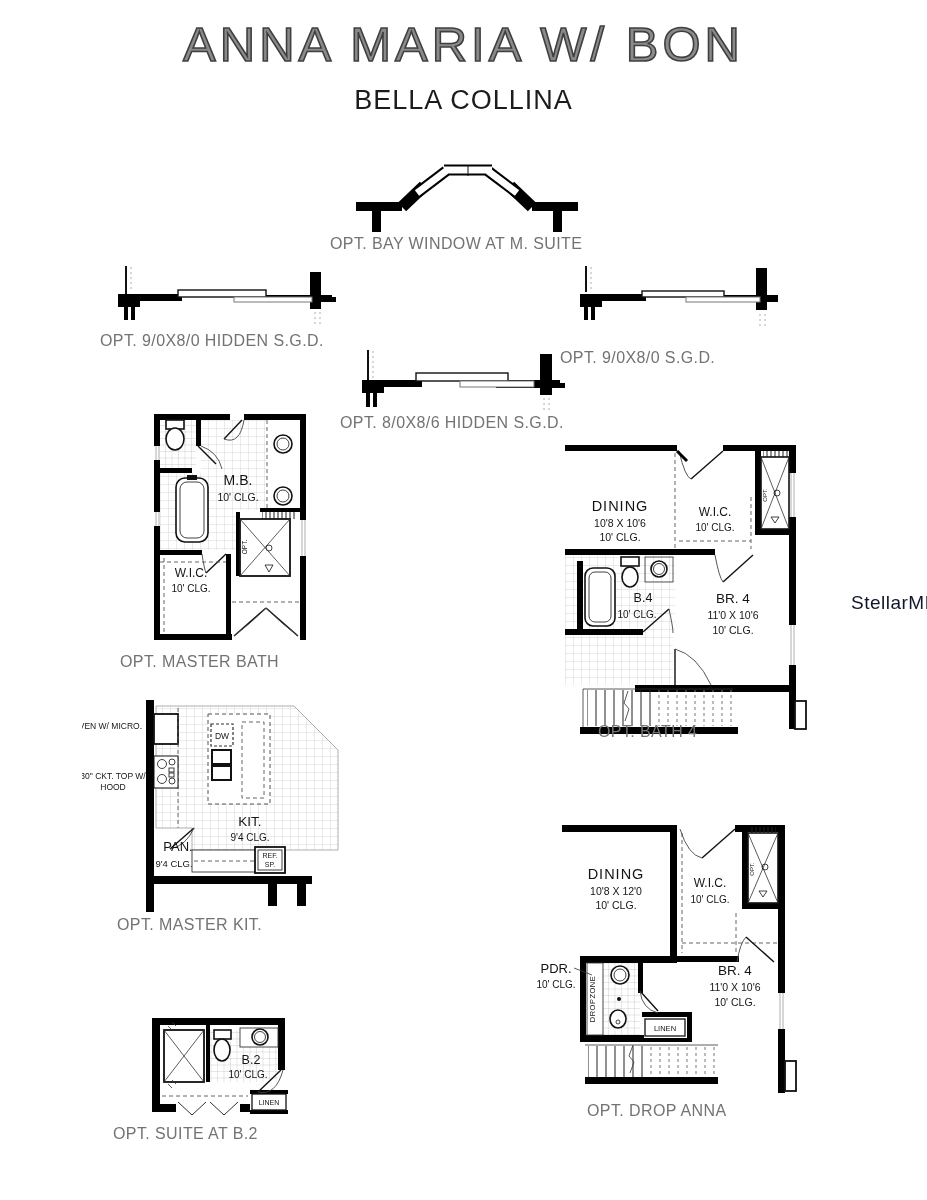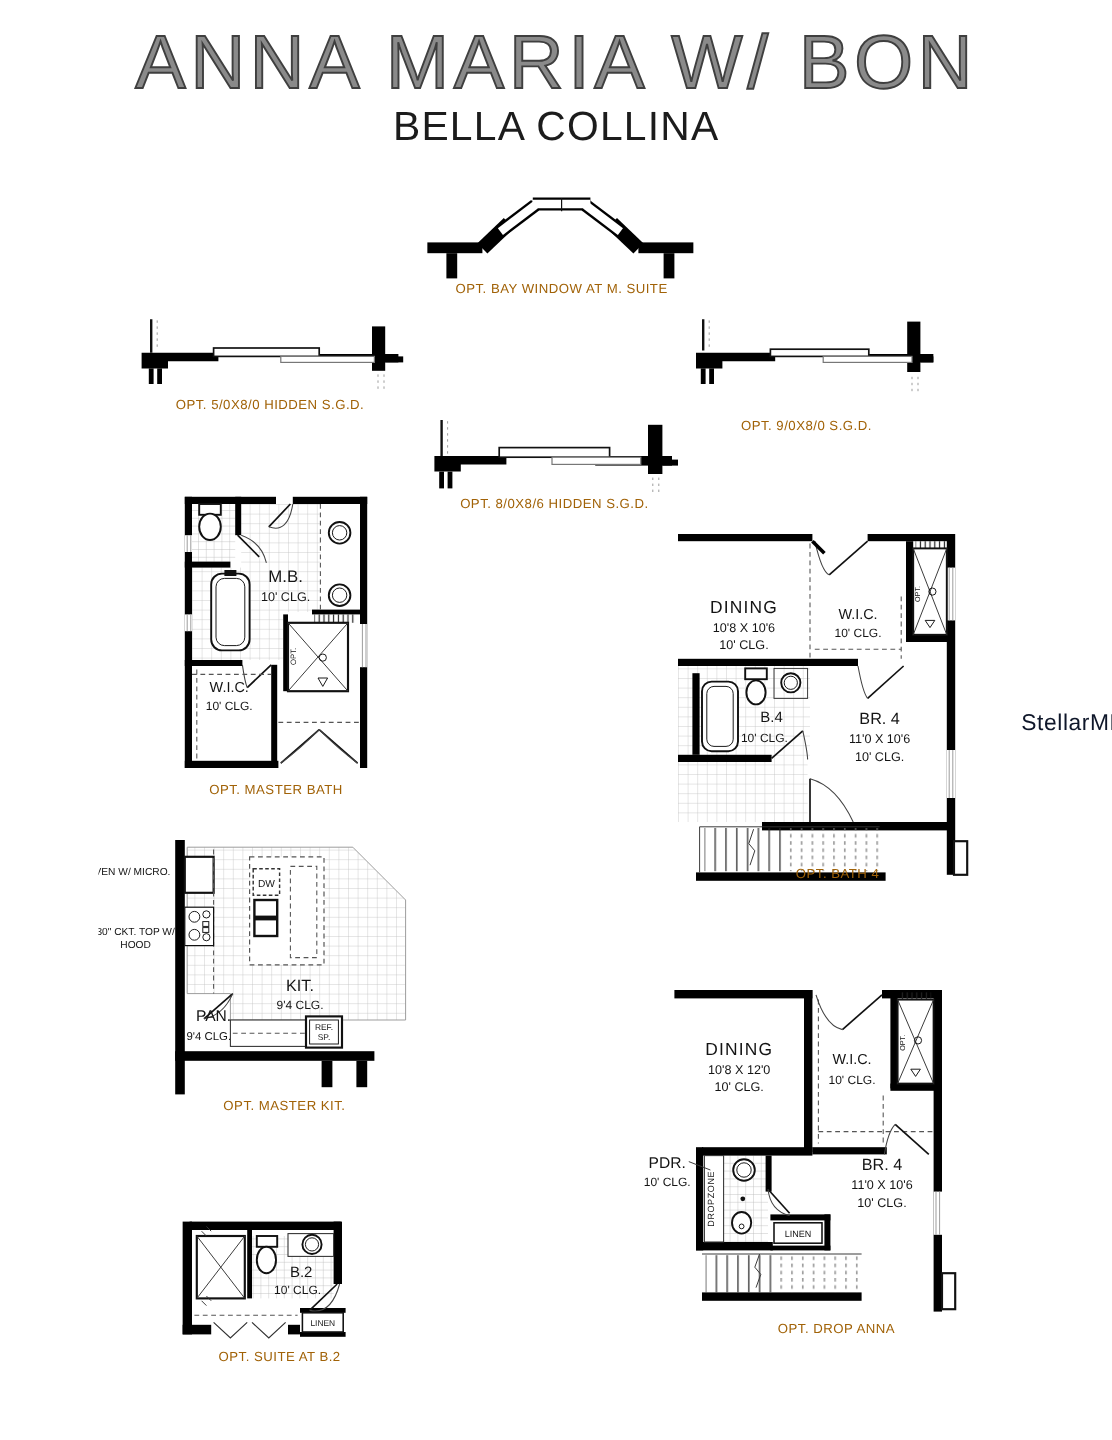--- a/index.html
+++ b/index.html
@@ -1,25 +1,25 @@
 <!DOCTYPE html>
 <html><head>
 <meta charset="utf-8">
 <style>
   *{margin:0;padding:0;box-sizing:border-box}
   html,body{background:#fff}
   body{width:927px;height:1200px;position:relative;overflow:hidden;
        font-family:"Liberation Sans",sans-serif;color:#161616}
   .abs{position:absolute}
   .header{position:absolute;top:18px;left:0;width:927px;text-align:center}
-  .title{font-size:63px;font-weight:400;letter-spacing:4px;color:#8a8a8a;
+  .title{font-size:49px;font-weight:400;letter-spacing:4px;color:#8a8a8a;
          -webkit-text-stroke:1.6px #3f3f3f;line-height:1.1;white-space:nowrap}
-  .subtitle{font-size:34px;font-weight:400;letter-spacing:1px;color:#1c1c1c;line-height:1.05;margin-top:2px}
-  .caption{position:absolute;font-size:11px;letter-spacing:.4px;color:#a16207;
-           text-align:center;white-space:nowrap}
+  .subtitle{font-size:27px;font-weight:400;letter-spacing:1px;color:#1c1c1c;line-height:1.05;margin-top:14px}
+  .caption{position:absolute;font-size:16px;letter-spacing:.4px;color:#737373;
+           white-space:nowrap}
   .watermark{position:absolute;left:851px;top:592px;font-size:19px;color:#0f172a;
              letter-spacing:.5px}
   svg{display:block}
   svg text{font-family:"Liberation Sans",sans-serif;fill:#141414}
   .w{fill:#000;stroke:none}
   .ln{stroke:#111;fill:none}
   .thin{stroke:#333;stroke-width:.8;fill:none}
   .gry{stroke:#999;stroke-width:.8;fill:none}
   .dsh{stroke:#555;stroke-width:.9;fill:none;stroke-dasharray:4 3}
   .fix{fill:#fff;stroke:#111;stroke-width:1.6}
@@ -91,21 +91,21 @@
       <rect class="w" x="205" y="33" width="15" height="5"></rect>
       <line class="gry" x1="199" y1="48" x2="199" y2="62" stroke-dasharray="2 3"></line>
       <line class="gry" x1="204" y1="48" x2="204" y2="62" stroke-dasharray="2 3"></line>
     </g>
     <g>
       <rect x="62" y="26" width="88" height="7" fill="#fff" stroke="#111" stroke-width="1.4"></rect>
       <rect x="118" y="33" width="78" height="5" fill="#fff" stroke="#777" stroke-width="1"></rect>
     </g>
   </svg>
 </div>
-<div class="caption" style="left:100px;top:332px;width:250px">OPT. 5/0X8/0 HIDDEN S.G.D.</div>
+<div class="caption" style="left:100px;top:332px;width:250px">OPT. 9/0X8/0 HIDDEN S.G.D.</div>
 
 <div class="abs" style="left:578px;top:264px">
   <svg width="200" height="64" viewBox="0 0 200 64">
     <g>
       <line class="ln" x1="8" y1="2" x2="8" y2="28" stroke-width="2"></line>
       <line class="gry" x1="13" y1="3" x2="13" y2="26" stroke-dasharray="2 3"></line>
       <path class="w" d="M2,30 h66 v7 h-44 v6 h-22 z"></path>
       <rect class="w" x="6" y="43" width="4" height="13"></rect>
       <rect class="w" x="13" y="43" width="4" height="13"></rect>
       <rect class="w" x="178" y="4" width="11" height="42"></rect>

